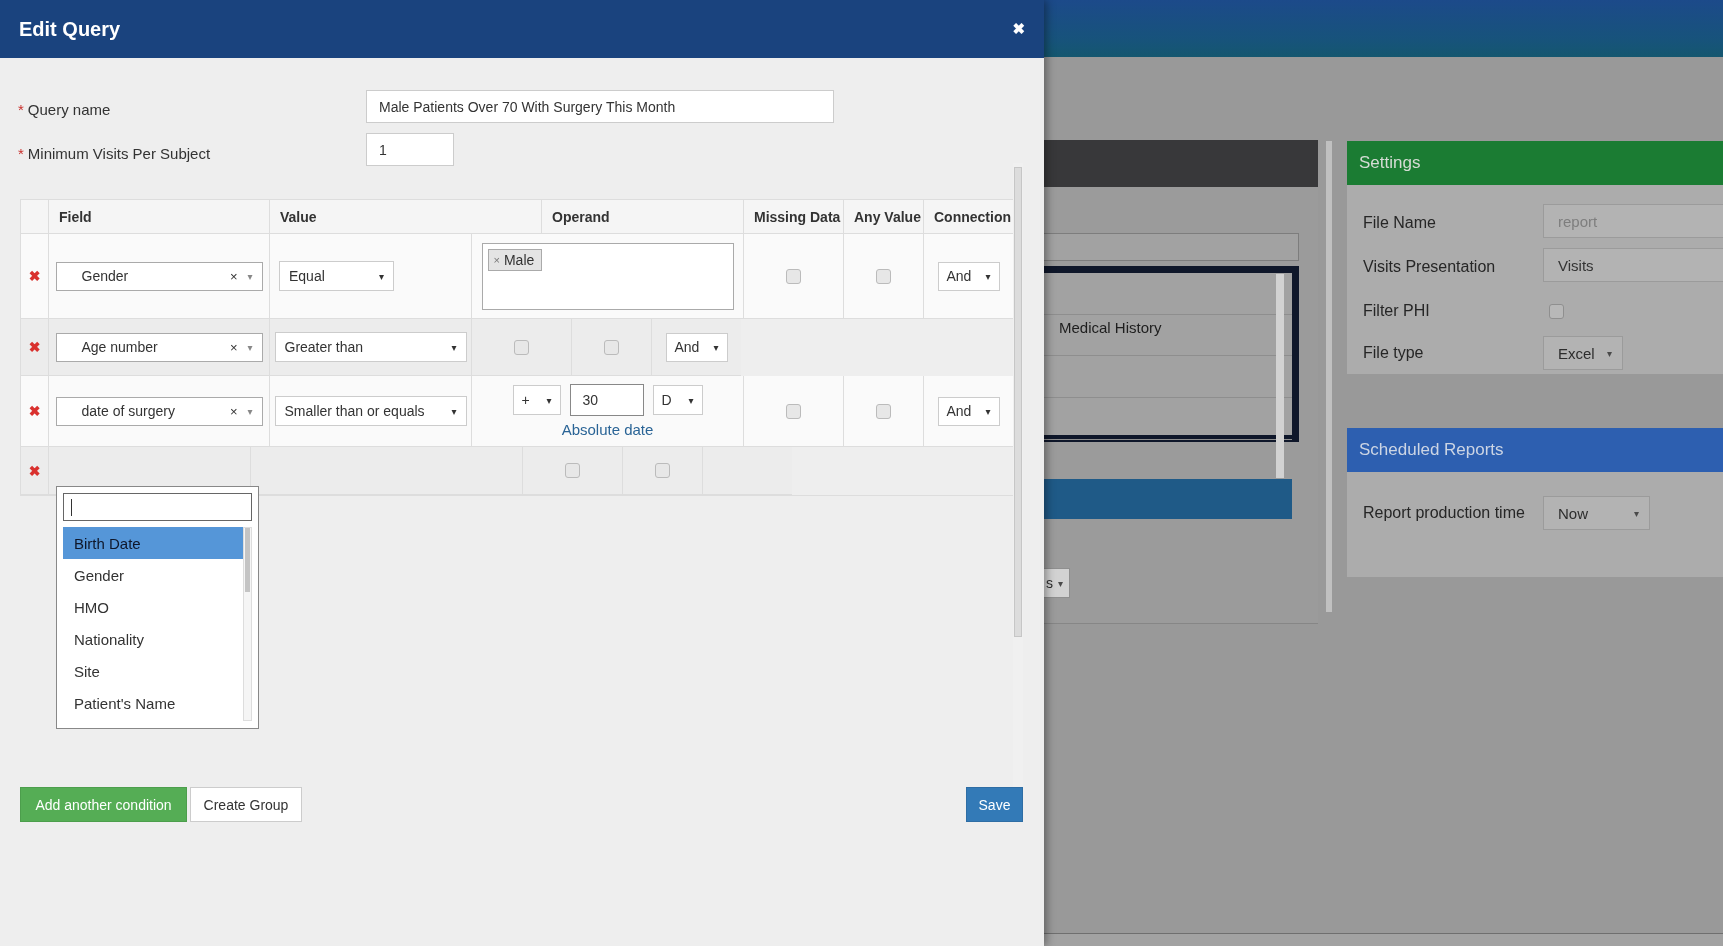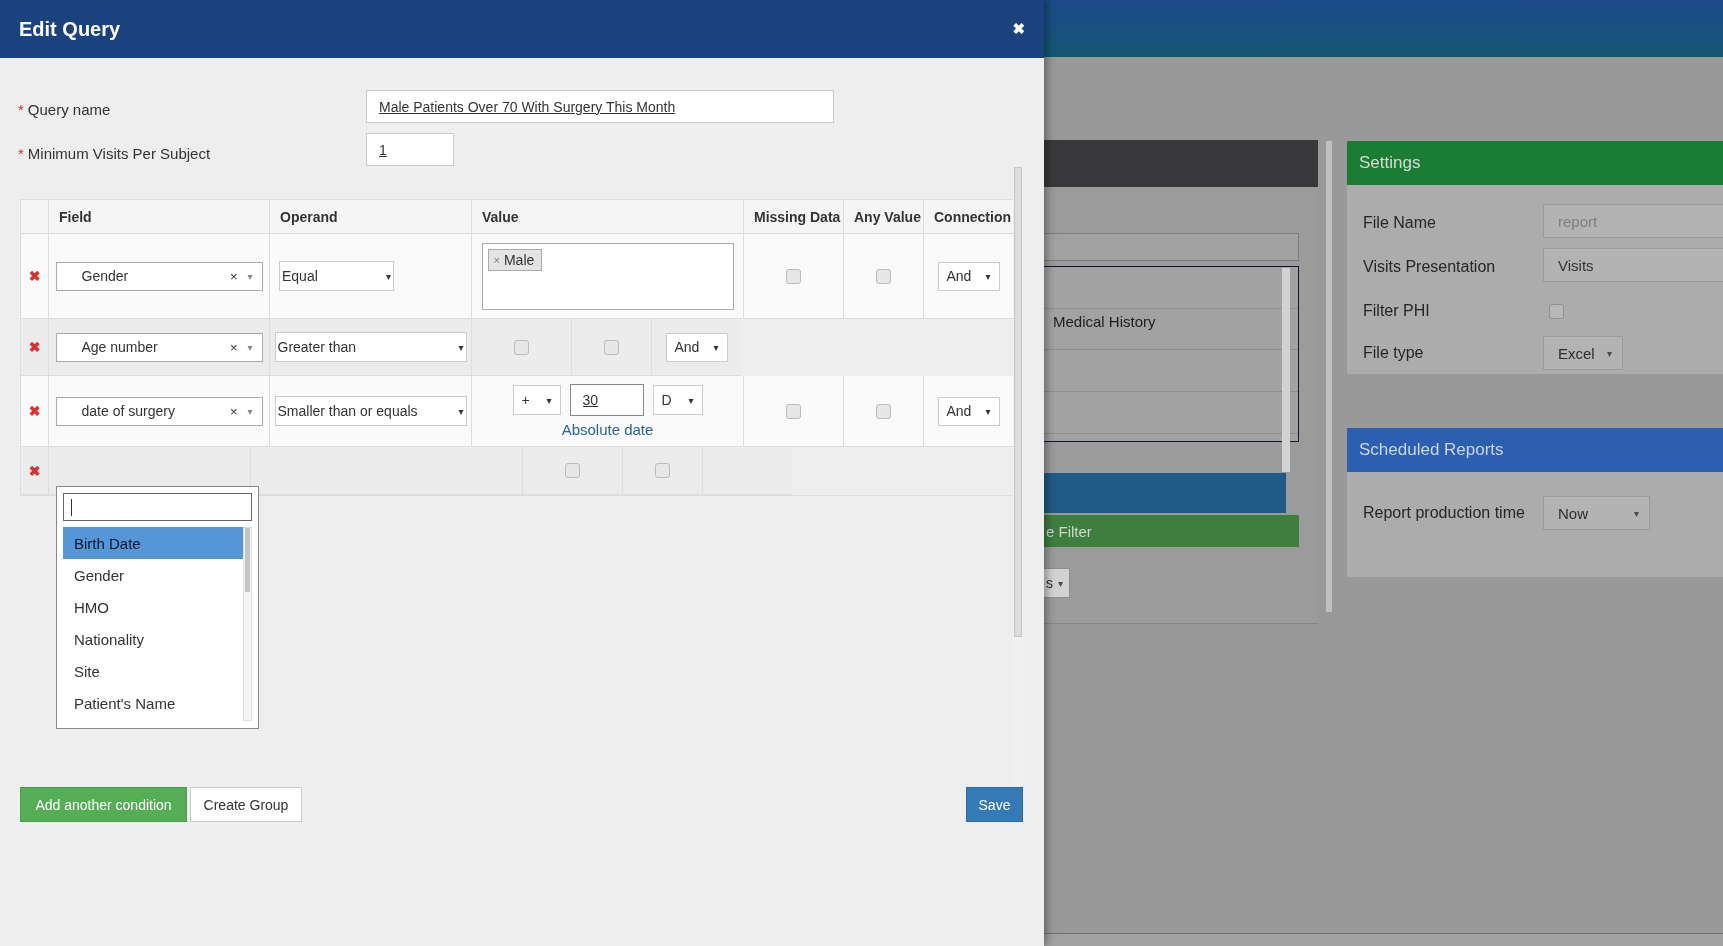--- a/index.html
+++ b/index.html
@@ -8,21 +8,21 @@
   .page { position:relative; width:1723px; height:946px; background:#999; overflow:hidden; }
   .abs { position:absolute; }
 
   
   .bg-navbar { left:1044px; top:0; width:679px; height:57px;
     background:linear-gradient(180deg,#1c4a8a 0%,#17537b 70%,#14576f 100%); }
   .bg-subheader { left:1044px; top:140px; width:274px; height:47px; background:#38383a; }
   .bg-panel { left:1044px; top:187px; width:274px; height:437px; background:#9b9b9b;
     border-bottom:1px solid #868686; }
   .bg-box1 { left:1036px; top:233px; width:263px; height:28px; background:#a2a2a2; border:1px solid #7d7d7d; }
-  .bg-list { left:1036px; top:266px; width:263px; height:176px; background:#a2a2a2; border:1px solid #0f172a; }
+  .bg-list { left:1036px; top:266px; width:263px; height:176px; background:#a2a2a2; border:7px solid #0f172a; }
   .bg-list-sep { left:0; width:100%; height:1px; background:#8e8e8e; }
   .bg-list-text { left:16px; top:46px; font-size:15px; color:#1e1e1e; }
   .bg-list-selected { left:0; top:206px; width:249px; height:40px; background:#1f5a87; }
   .bg-list-scroll { right:8px; top:1px; width:8px; height:204px; background:#d2d2d2; }
   .bg-filterbar { left:1036px; top:515px; width:263px; height:32px; background:#3e7e3e;
     color:#cfd9cf; font-size:15px; display:flex; align-items:center; padding-left:10px; }
   .bg-mini-dd { left:1036px; top:568px; width:34px; height:30px; background:#d2d2d2;
     border:1px solid #8f8f8f; display:flex; align-items:center; justify-content:flex-end;
     padding-right:6px; gap:5px; font-size:14px; color:#2d2d2d; }
   .bg-vstrip { left:1326px; top:141px; width:6px; height:471px; background:#c0c0c0; }
@@ -48,21 +48,21 @@
   
   .modal { left:0; top:0; width:1044px; height:946px; background:#eee;
     box-shadow:3px 0 8px rgba(0,0,0,.35); }
   .modal-hd { left:0; top:0; width:100%; height:58px; background:#1a437e; display:flex;
     align-items:center; justify-content:space-between; padding:0 19px; }
   .modal-title { color:#fff; font-size:20px; font-weight:bold; }
   .modal-close { color:#fff; font-size:15px; font-weight:bold; cursor:pointer; }
   .req { color:#c9302c; margin-right:4px; }
   .flabel { font-size:15px; color:#333; }
   .tinput { background:#fff; border:1px solid #ccc; font-size:14px; color:#333;
-    padding:0 12px; font-family:"Liberation Sans", sans-serif;text-decoration:underline; }
+    padding:0 12px; font-family:"Liberation Sans", sans-serif; }
 
   
   .qtable { left:20px; top:199px; width:994px; border:1px solid #ddd; }
   .trow { display:flex; }
   .cell { border-right:1px solid #ddd; border-bottom:1px solid #ddd; display:flex;
     align-items:center; justify-content:center; position:relative; }
   .cell:last-child { border-right:none; }
   .c0{width:28px;} .c1{width:221px;} .c2{width:202px;} .c3{width:272px;}
   .c4{width:100px;} .c5{width:80px;} .c6{width:89px;}
   .hrow .cell { height:34px; background:#f5f5f5; font-size:14px; font-weight:bold;
@@ -71,21 +71,21 @@
   .r-light .cell { background:#fafafa; }
   .r-dark .cell { background:#ececec; }
   .rr1 .cell{height:85px;} .rr2 .cell{height:57px;} .rr3 .cell{height:71px;} .rr4 .cell{height:48px;}
   .del { color:#d9312e; font-size:14px; font-weight:bold; cursor:pointer; }
   .fselect { width:207px; height:29px; background:#fff; border:1px solid #aaa; display:flex;
     align-items:center; font-size:14px; color:#333; padding:0 9px; justify-content:space-between; }
   .fselect .lbl { flex:1; padding-left:16px; }
   .fselect .x { color:#333; font-size:13px; margin-right:10px; }
   .caret { color:#888; font-size:10px; }
   .oselect { height:30px; background:#fff; border:1px solid #ccc; display:flex;
-    align-items:center; justify-content:space-between; font-size:14px; color:#333; padding:0 2px; }
+    align-items:center; justify-content:space-between; font-size:14px; color:#333; padding:0 9px; }
   .ow1 { width:115px; margin-right:auto; margin-left:9px; }
   .ow2 { width:192px; }
   .caret-dk { color:#333; font-size:10px; }
   .vbox { width:252px; height:67px; background:#fff; border:1px solid #aaa; padding:5px; }
   .chip { display:inline-flex; align-items:center; gap:4px; background:#e4e4e4;
     border:1px solid #aaa; height:22px; padding:0 7px 0 5px; font-size:14px; color:#333; }
   .chip .x { color:#777; font-size:11px; }
   .vinput { width:184px; height:31px; }
   .checkbox { width:15px; height:15px; background:#e7e7e7; border:1px solid #bbb;
     border-radius:3px; cursor:pointer; }
@@ -140,23 +140,20 @@
   <div class="abs bg-list">
     <div class="abs bg-list-sep" style="top:41px"></div>
     <div class="abs bg-list-sep" style="top:82px"></div>
     <div class="abs bg-list-sep" style="top:124px"></div>
     <div class="abs bg-list-sep" style="top:166px"></div>
     <div class="abs bg-list-text">Medical History</div>
     <div class="abs bg-list-selected"></div>
     <div class="abs bg-list-scroll"></div>
   </div>
 
-  <div class="abs bg-filterbar">
-    <span>e Filter</span>
-  </div>
 
   <div class="abs bg-mini-dd">
     <span>s</span>
     <span class="bg-caret">▾</span>
   </div>
 
   <div class="abs bg-vstrip"></div>
   <div class="abs bg-footer-line"></div>
   <div class="abs bg-footer"></div>
 
@@ -206,22 +203,22 @@
 
     <div class="abs flabel" style="left:18px; top:145px;">
       <span class="req">*</span><span>Minimum Visits Per Subject</span>
     </div>
     <input class="abs tinput" style="left: 366px; top: 133px; width: 88px; height: 33px;" value="1">
 
     <div class="abs qtable">
       <div class="trow hrow">
         <div class="cell c0"></div>
         <div class="cell c1">Field</div>
+        <div class="cell c3">Value</div>
         <div class="cell c2">Operand</div>
-        <div class="cell c3">Value</div>
         <div class="cell c4">Missing Data</div>
         <div class="cell c5">Any Value</div>
         <div class="cell c6">Connection</div>
       </div>
 
       <div class="trow rr1 r-light">
         <div class="cell c0">
             <span class="del">✖</span>
           </div>
         <div class="cell c1">

